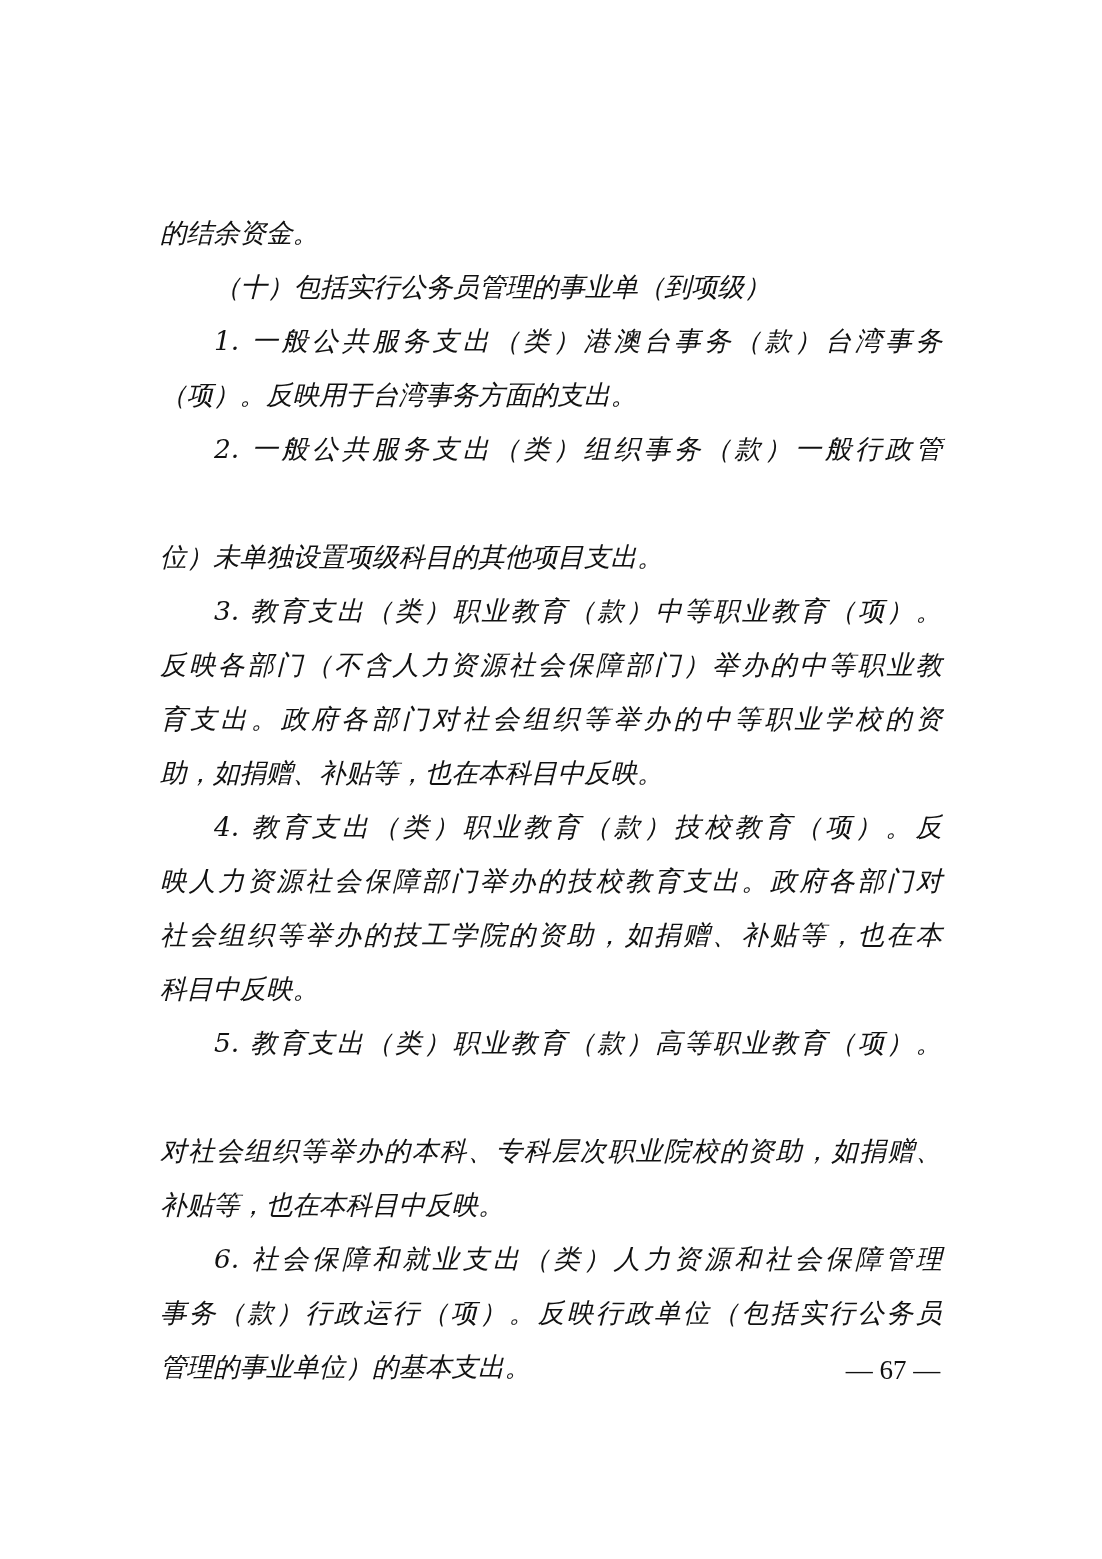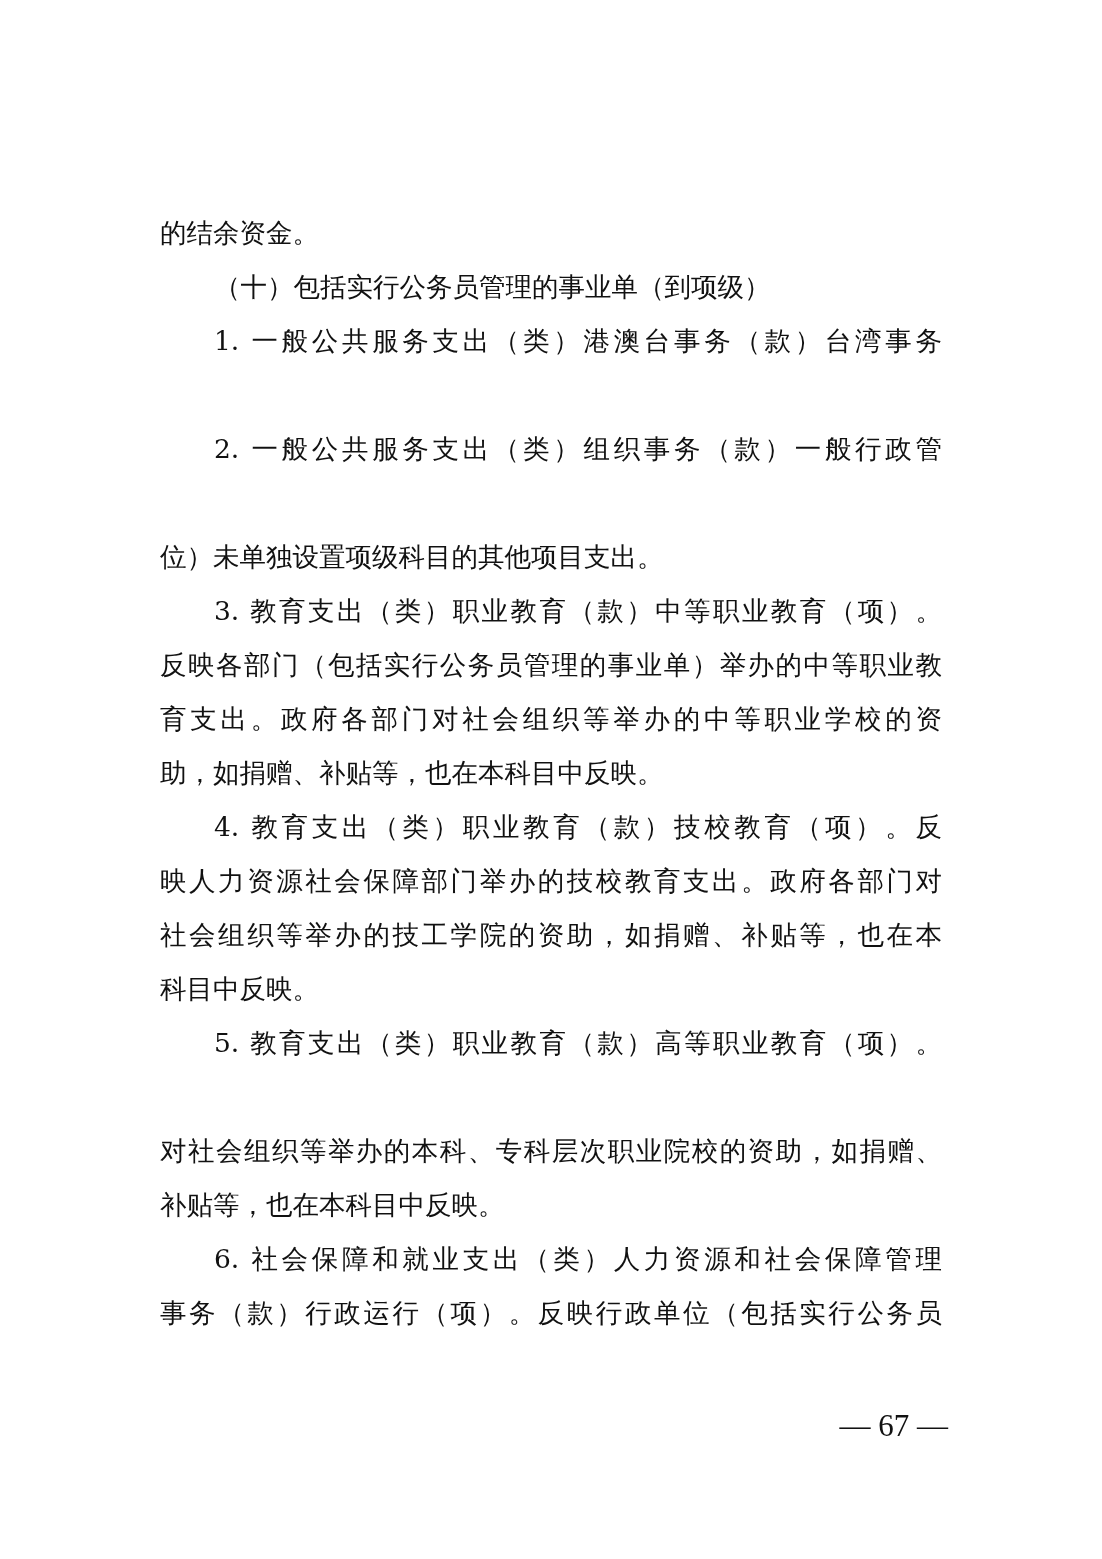--- a/index.html
+++ b/index.html
@@ -27,64 +27,67 @@
       position: absolute;
       left: 160px;
       width: 782px;
       height: 40px;
       font-size: 26.5px;
       line-height: 40px;
       white-space: nowrap;
       overflow: visible;
       text-align: justify;
       text-align-last: justify;
+      font-style: italic;
     }
     .line.last {
       text-align-last: left;
     }
     .line.indent {
       left: 214px;
       width: 728px;
     }
     .page-number {
       position: absolute;
       left: 838px;
-      top: 1408px;
+      top: 1352px;
       width: 110px;
       height: 36px;
       font-family: "Liberation Serif", "DejaVu Serif", serif;
-      font-size: 31px;
+      font-size: 27px;
       line-height: 36px;
-      text-align: right;
+      text-align: center;
       white-space: nowrap;
     }
   </style>
 </head>
 <body>
 
 <div class="page">
   <div class="line last" style="top:213px">的结余资金。</div>
   <div class="line indent last" style="top:267px">（十）包括实行公务员管理的事业单（到项级）</div>
 
   <div class="line indent" style="top:321px">1. 一般公共服务支出（类）港澳台事务（款）台湾事务</div>
+  <div class="line last" style="top:375px">（项）。反映用于台湾事务方面的支出。</div>
 
   <div class="line indent" style="top:429px">2. 一般公共服务支出（类）组织事务（款）一般行政管</div>
   <div class="line last" style="top:537px">位）未单独设置项级科目的其他项目支出。</div>
 
   <div class="line indent" style="top:591px">3. 教育支出（类）职业教育（款）中等职业教育（项）。</div>
-  <div class="line" style="top:645px">反映各部门（包括实行公务员管理的事业单）举办的中等职业教</div>
+  <div class="line" style="top:645px">反映各部门（不含人力资源社会保障部门）举办的中等职业教</div>
   <div class="line" style="top:699px">育支出。政府各部门对社会组织等举办的中等职业学校的资</div>
   <div class="line last" style="top:753px">助，如捐赠、补贴等，也在本科目中反映。</div>
 
   <div class="line indent" style="top:807px">4. 教育支出（类）职业教育（款）技校教育（项）。反</div>
   <div class="line" style="top:861px">映人力资源社会保障部门举办的技校教育支出。政府各部门对</div>
   <div class="line" style="top:915px">社会组织等举办的技工学院的资助，如捐赠、补贴等，也在本</div>
   <div class="line last" style="top:969px">科目中反映。</div>
 
   <div class="line indent" style="top:1023px">5. 教育支出（类）职业教育（款）高等职业教育（项）。</div>
   <div class="line" style="top:1131px">对社会组织等举办的本科、专科层次职业院校的资助，如捐赠、</div>
   <div class="line last" style="top:1185px">补贴等，也在本科目中反映。</div>
 
   <div class="line indent" style="top:1239px">6. 社会保障和就业支出（类）人力资源和社会保障管理</div>
   <div class="line" style="top:1293px">事务（款）行政运行（项）。反映行政单位（包括实行公务员</div>
+  <div class="line last" style="top:1347px">管理的事业单位）的基本支出。</div>
 
   <div class="page-number">— 67 —</div>
 </div>
 
 </body></html>

